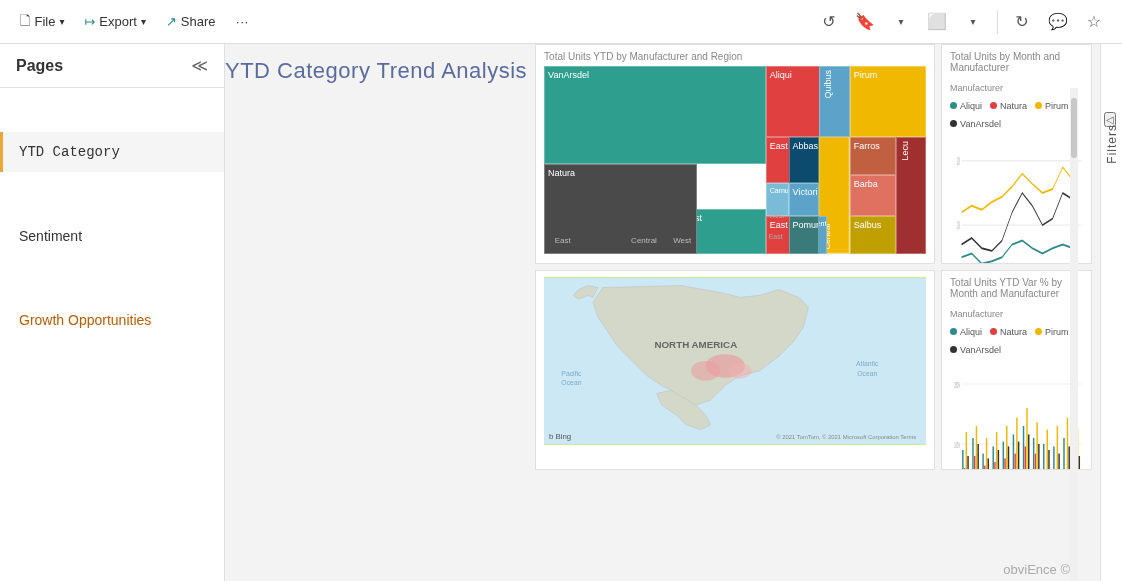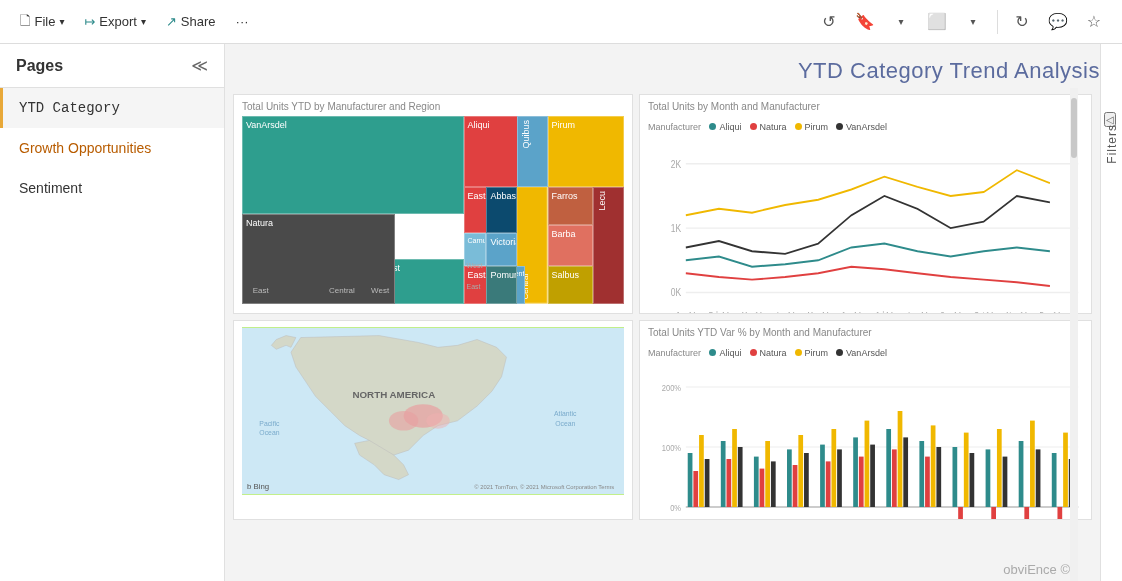--- a/index.html
+++ b/index.html
@@ -26,21 +26,21 @@
       cursor: pointer; display: flex; align-items: center; justify-content: center;
       border-radius: 3px; font-size: 16px; color: #555;
     }
 
     
     .main { display: flex; flex: 1; overflow: hidden; }
 
     
     .sidebar {
       width: 225px; background: #fff; border-right: 1px solid #e0e0e0;
-      display: flex; flex-direction: column;
+      display: flex; flex-direction: column; gap: 44px;
     }
     .sidebar-header {
       display: flex; align-items: center; justify-content: space-between;
       padding: 12px 16px; border-bottom: 1px solid #e0e0e0;
     }
     .sidebar-title { font-size: 16px; font-weight: 600; color: #333; }
     .sidebar-collapse { background: none; border: none; cursor: pointer; color: #666; font-size: 16px; }
     .sidebar-item {
       padding: 12px 16px; cursor: pointer; font-size: 14px;
       color: #333; border-left: 3px solid transparent;
@@ -49,21 +49,21 @@
     .sidebar-item.growth { color: #b85c00; }
 
     
     .content {
       flex: 1; background: #f3f3f3; display: flex; flex-direction: column;
       position: relative; overflow: hidden;
     }
 
     
     .content-inner {
-      flex: 1; display: flex; flex-direction: column; overflow: hidden; position: relative; align-items: flex-end;
+      flex: 1; display: flex; flex-direction: row; overflow: hidden; position: relative;
     }
 
     
     .page-title {
       text-align: center; padding: 14px 0 10px;
       font-size: 22px; color: #5b6b9e; font-weight: 400; letter-spacing: 0.5px;
     }
 
     
     .charts-grid {
@@ -174,25 +174,25 @@
   <div class="main">
 
     <div class="sidebar">
       <div class="sidebar-header">
         <span class="sidebar-title">Pages</span>
         <button class="sidebar-collapse">≪</button>
       </div>
       <div class="sidebar-item active">
         <span>YTD Category</span>
       </div>
+      <div class="sidebar-item">
+        <span>Sentiment</span>
+      </div>
       <div class="sidebar-item growth">
         <span>Growth Opportunities</span>
-      </div>
-      <div class="sidebar-item">
-        <span>Sentiment</span>
       </div>
     </div>
 
     <div class="content">
       <div class="content-inner">
 
         <div class="page-title">YTD Category Trend Analysis</div>
 
         <div class="charts-grid">
 

